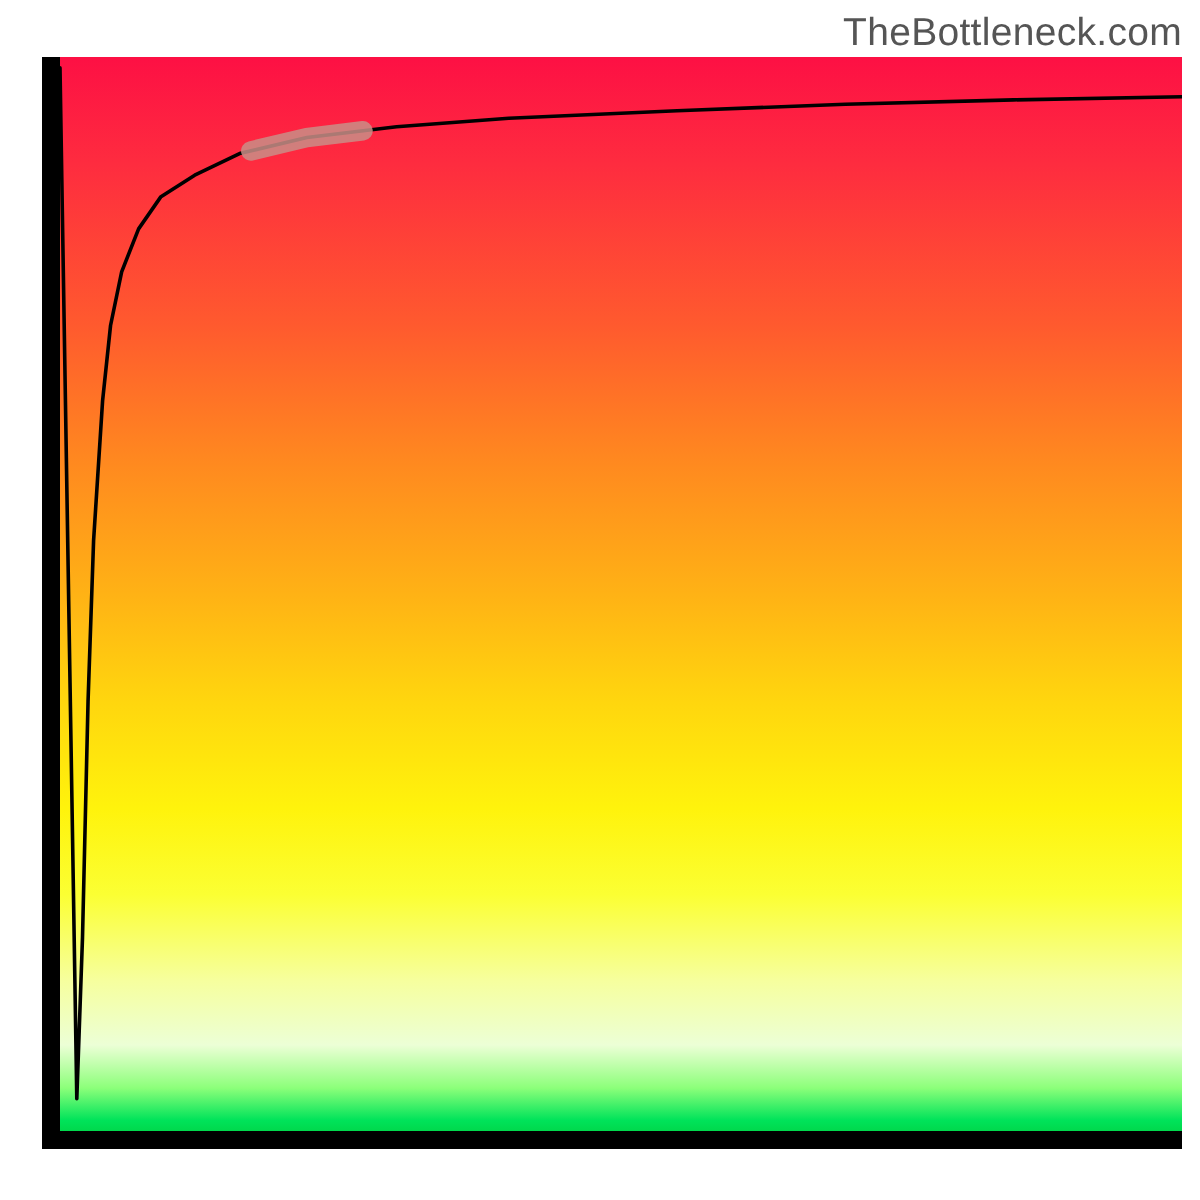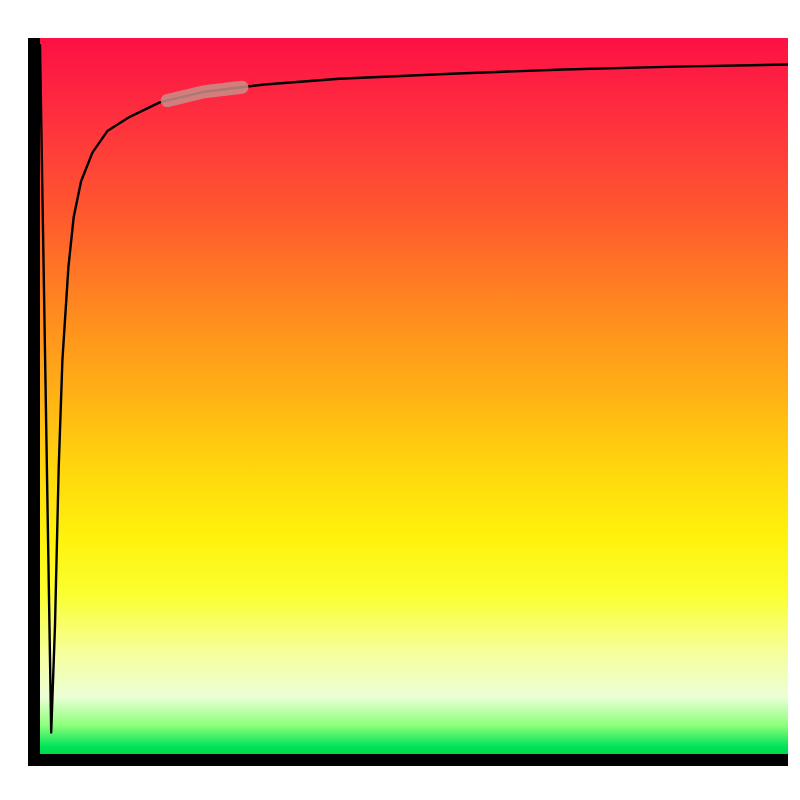--- a/index.html
+++ b/index.html
@@ -70,20 +70,21 @@
     top: 38px;
     width: 748px;
     height: 716px;
     z-index: 30;
   }
 </style>
 </head>
 <body>
 
 <div class="wrap">
+  <div class="watermark">TheBottleneck.com</div>
 
   <div class="gradient"></div>
 
   <svg class="curve" viewBox="0 0 748 716" preserveAspectRatio="none">
     <path d="M0.0 7.2 L11.2 694.5 L15.0 587.1 L18.7 429.6 L22.4 322.2 L28.4 229.1 L33.7 179.0 L41.1 143.2 L52.4 114.6 L67.3 93.1 L89.8 78.8 L119.7 64.4 L164.6 53.7 L224.4 46.5 L299.2 40.8 L411.4 35.8 L523.6 31.5 L635.8 28.6 L748.0 26.5" fill="none" stroke="#000" stroke-width="2.4" stroke-linecap="round" stroke-linejoin="round"></path>
     <path d="M127.2 62.6 L164.6 53.7 L202.0 49.2" fill="none" stroke="#c98e87" stroke-width="13" stroke-linecap="round" stroke-opacity="0.85"></path>
   </svg>
 
   <div class="axis-left"></div>
   <div class="axis-bottom"></div>

